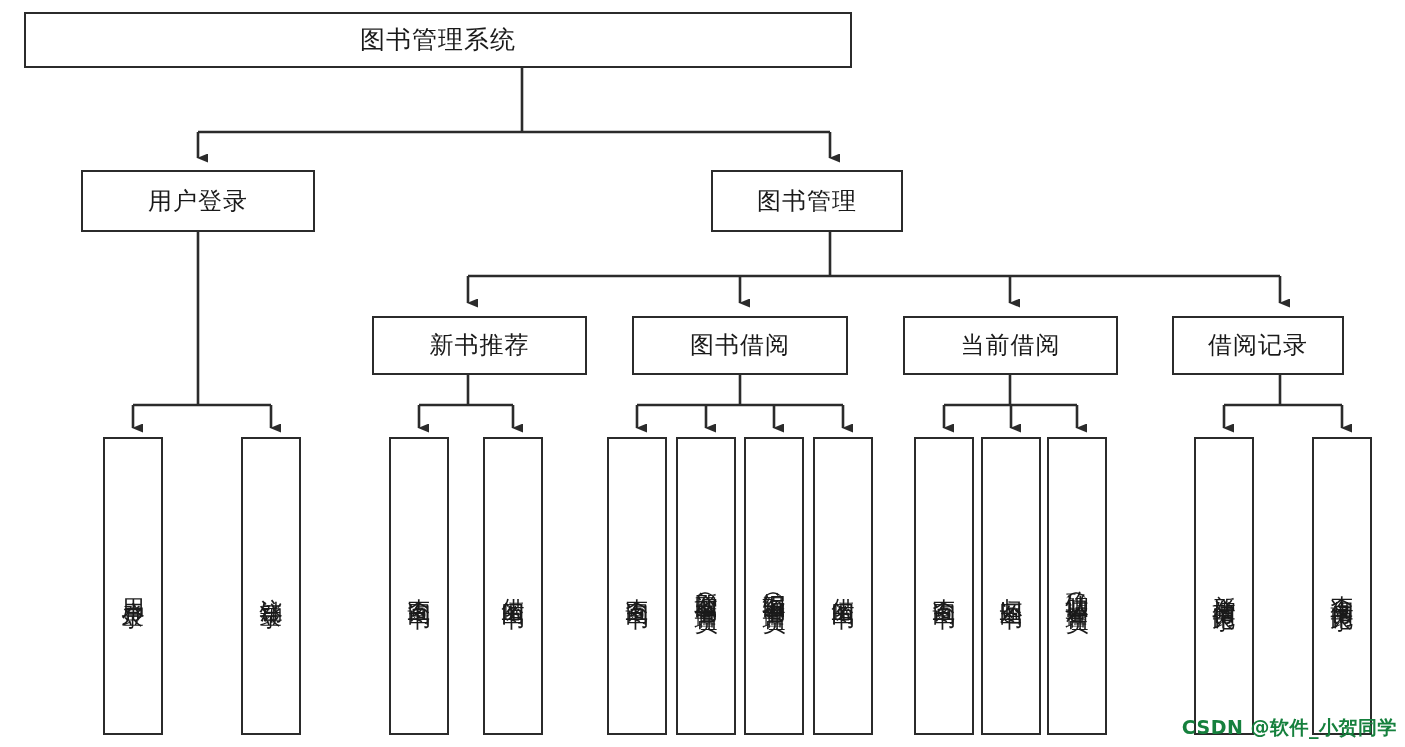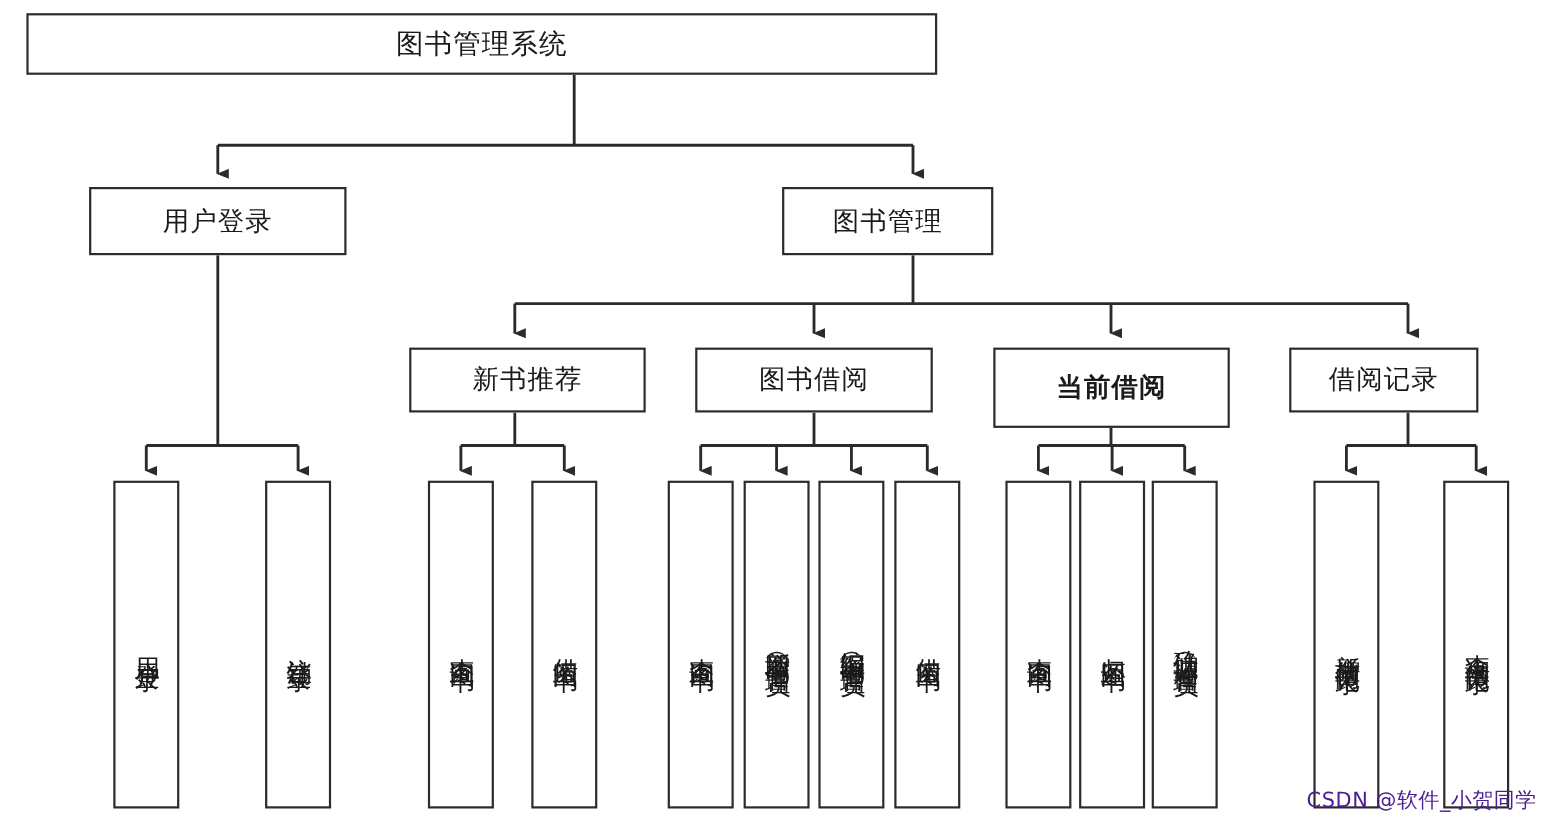--- a/index.html
+++ b/index.html
@@ -56,24 +56,25 @@
     white-space:normal;
     line-height:1.18;
     display:block;
     max-height:100%;
   }
   .watermark{
     position:absolute;
     right:8px;
     bottom:6px;
     font-size:19px;
-    color:#4c1d95;
+    color:#15803d;
     letter-spacing:0.5px;
     z-index:5;
     white-space:nowrap;
+    font-weight:bold;
   }
 </style>
 </head>
 <body>
 
 <div id="canvas">
 
   <svg id="wires" viewBox="0 0 1405 747">
     <defs>
       <marker id="arrow" markerWidth="9" markerHeight="11" refX="4.5" refY="10" orient="auto" markerUnits="userSpaceOnUse">
@@ -134,21 +135,21 @@
   <div class="node h" style="left:711px; top:170px; width:192px; height:62px;">
     <span>图书管理</span>
   </div>
 
   <div class="node h" style="left:372px; top:316px; width:215px; height:59px;">
     <span>新书推荐</span>
   </div>
   <div class="node h" style="left:632px; top:316px; width:216px; height:59px;">
     <span>图书借阅</span>
   </div>
-  <div class="node h" style="left:903px; top:316px; width:215px; height:73px;font-weight:bold;">
+  <div class="node h" style="left:903px; top:316px; width:215px; height:59px;">
     <span>当前借阅</span>
   </div>
   <div class="node h" style="left:1172px; top:316px; width:172px; height:59px;">
     <span>借阅记录</span>
   </div>
 
   <div class="node v" style="left:103px; top:437px; width:60px; height:298px;">
     <span>用户登录</span>
   </div>
   <div class="node v" style="left:241px; top:437px; width:60px; height:298px;">

